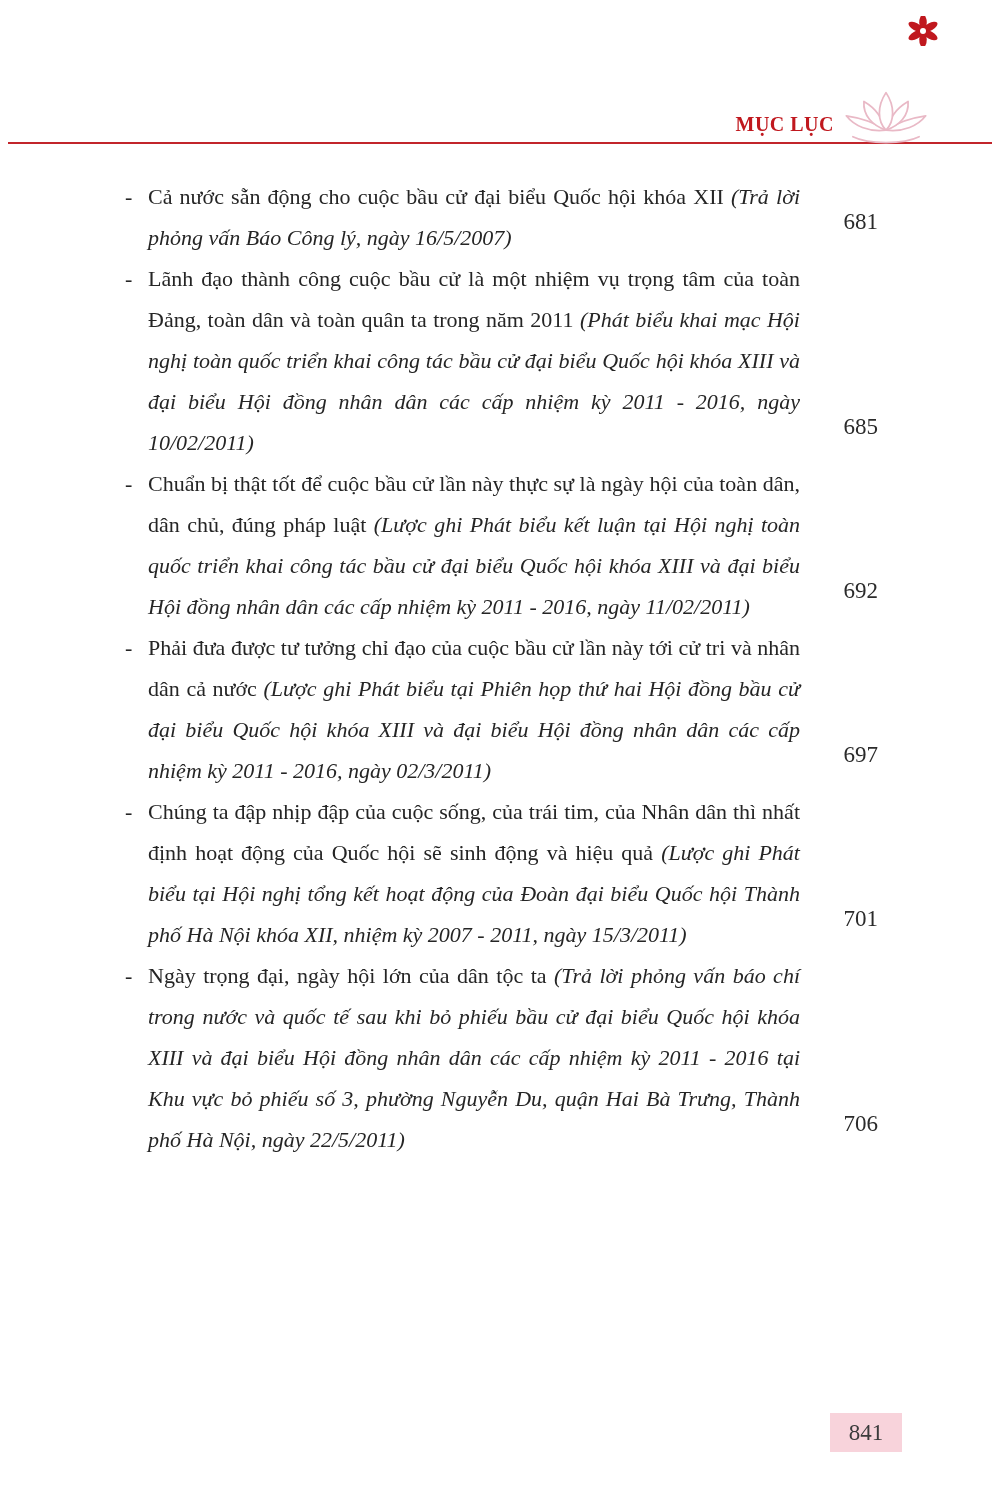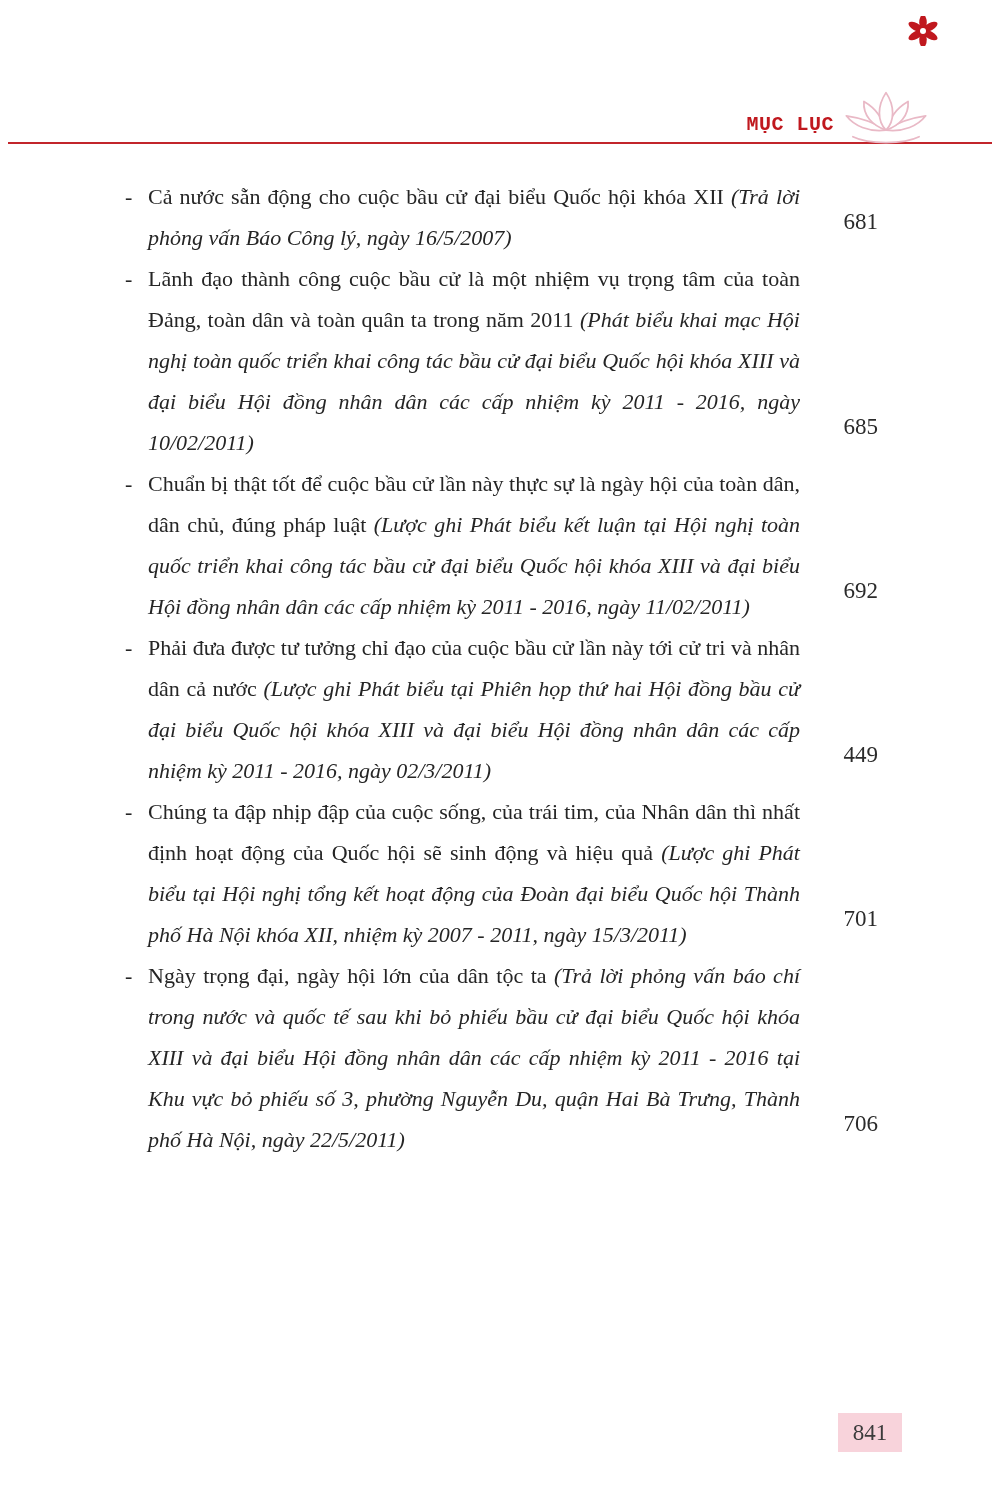--- a/index.html
+++ b/index.html
@@ -23,21 +23,21 @@
     right: 62px;
     width: 30px;
     height: 30px;
   }
 
   
   .header-title {
     position: absolute;
     top: 113px;
     right: 166px;
-    font-family: Liberation Mono, monospace;
+    font-family: Liberation Serif, serif;
     font-weight: bold;
     font-size: 20px;
     letter-spacing: 0.5px;
     color: #c0181e;
   }
   .header-rule {
     position: absolute;
     top: 142px;
     left: 8px;
     right: 8px;
@@ -83,21 +83,21 @@
     font-style: normal;
     font-size: 23px;
     color: #2b2b2b;
   }
 
   
   .folio-box {
     position: absolute;
     right: 98px;
     bottom: 47px;
-    width: 64px;
+    width: 72px;
     height: 39px;
     background: #f8d3db;
     text-align: center;
     line-height: 39px;
     font-size: 23px;
     color: #3b3b3b;
     margin-top: 40px;
   }
 </style>
 </head>
@@ -129,18 +129,18 @@
       <path d="M50 6 C42 18 42 32 50 40 C58 32 58 18 50 6 Z"></path>
     </g>
     <path d="M20 46 C34 53 66 53 80 46" fill="none" stroke="#e9b9c6" stroke-width="1.6" stroke-linecap="round"></path>
   </svg>
 </span>
 
 <div class="toc">
     <div class="entry"><span class="marker">-</span><span class="entry-text"><span>Cả nước sẵn động cho cuộc bầu cử đại biểu Quốc hội khóa XII </span><em>(Trả lời phỏng vấn Báo Công lý, ngày 16/5/2007)</em></span><span class="entry-page">681</span></div>
     <div class="entry"><span class="marker">-</span><span class="entry-text"><span>Lãnh đạo thành công cuộc bầu cử là một nhiệm vụ trọng tâm của toàn Đảng, toàn dân và toàn quân ta trong năm 2011 </span><em>(Phát biểu khai mạc Hội nghị toàn quốc triển khai công tác bầu cử đại biểu Quốc hội khóa XIII và đại biểu Hội đồng nhân dân các cấp nhiệm kỳ 2011 - 2016, ngày 10/02/2011)</em></span><span class="entry-page">685</span></div>
     <div class="entry"><span class="marker">-</span><span class="entry-text"><span>Chuẩn bị thật tốt để cuộc bầu cử lần này thực sự là ngày hội của toàn dân, dân chủ, đúng pháp luật </span><em>(Lược ghi Phát biểu kết luận tại Hội nghị toàn quốc triển khai công tác bầu cử đại biểu Quốc hội khóa XIII và đại biểu Hội đồng nhân dân các cấp nhiệm kỳ 2011 - 2016, ngày 11/02/2011)</em></span><span class="entry-page">692</span></div>
-    <div class="entry"><span class="marker">-</span><span class="entry-text"><span>Phải đưa được tư tưởng chỉ đạo của cuộc bầu cử lần này tới cử tri và nhân dân cả nước </span><em>(Lược ghi Phát biểu tại Phiên họp thứ hai Hội đồng bầu cử đại biểu Quốc hội khóa XIII và đại biểu Hội đồng nhân dân các cấp nhiệm kỳ 2011 - 2016, ngày 02/3/2011)</em></span><span class="entry-page">449</span></div>
+    <div class="entry"><span class="marker">-</span><span class="entry-text"><span>Phải đưa được tư tưởng chỉ đạo của cuộc bầu cử lần này tới cử tri và nhân dân cả nước </span><em>(Lược ghi Phát biểu tại Phiên họp thứ hai Hội đồng bầu cử đại biểu Quốc hội khóa XIII và đại biểu Hội đồng nhân dân các cấp nhiệm kỳ 2011 - 2016, ngày 02/3/2011)</em></span><span class="entry-page">697</span></div>
     <div class="entry"><span class="marker">-</span><span class="entry-text"><span>Chúng ta đập nhịp đập của cuộc sống, của trái tim, của Nhân dân thì nhất định hoạt động của Quốc hội sẽ sinh động và hiệu quả </span><em>(Lược ghi Phát biểu tại Hội nghị tổng kết hoạt động của Đoàn đại biểu Quốc hội Thành phố Hà Nội khóa XII, nhiệm kỳ 2007 - 2011, ngày 15/3/2011)</em></span><span class="entry-page">701</span></div>
     <div class="entry"><span class="marker">-</span><span class="entry-text"><span>Ngày trọng đại, ngày hội lớn của dân tộc ta </span><em>(Trả lời phỏng vấn báo chí trong nước và quốc tế sau khi bỏ phiếu bầu cử đại biểu Quốc hội khóa XIII và đại biểu Hội đồng nhân dân các cấp nhiệm kỳ 2011 - 2016 tại Khu vực bỏ phiếu số 3, phường Nguyễn Du, quận Hai Bà Trưng, Thành phố Hà Nội, ngày 22/5/2011)</em></span><span class="entry-page">706</span></div>
   </div>
 
 <div class="folio-box">841</div>
 
 </body></html>

